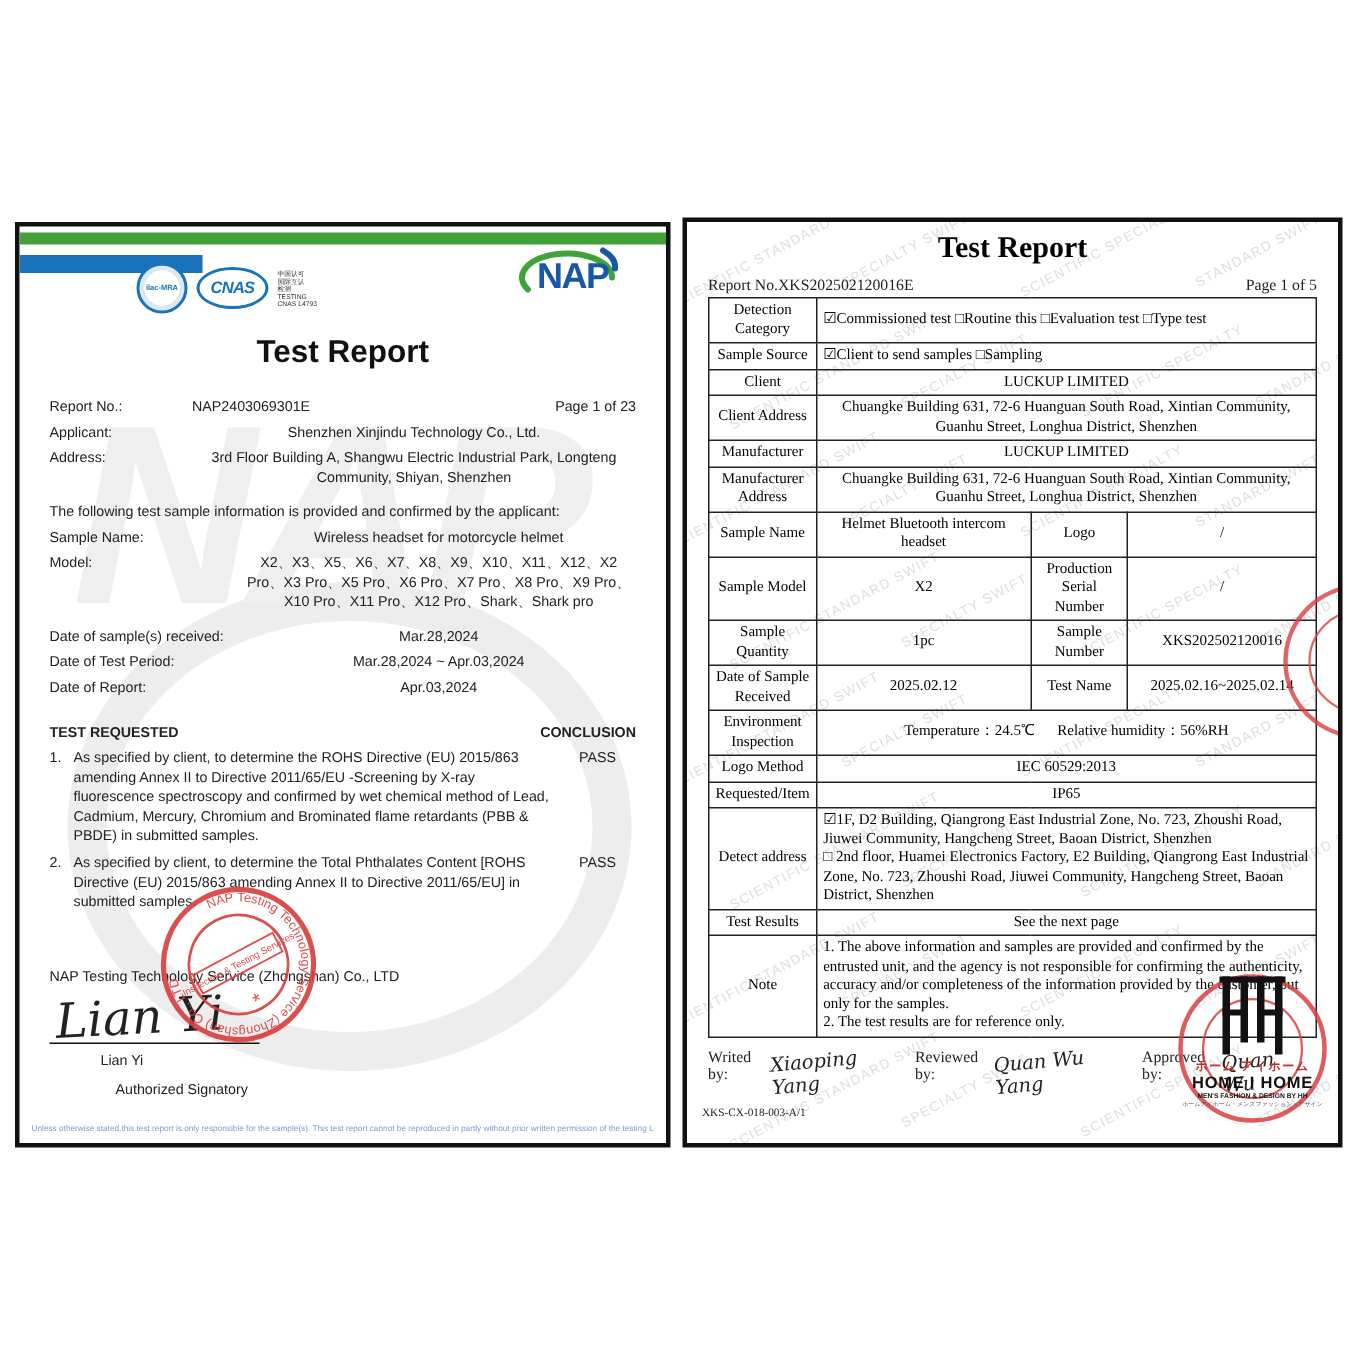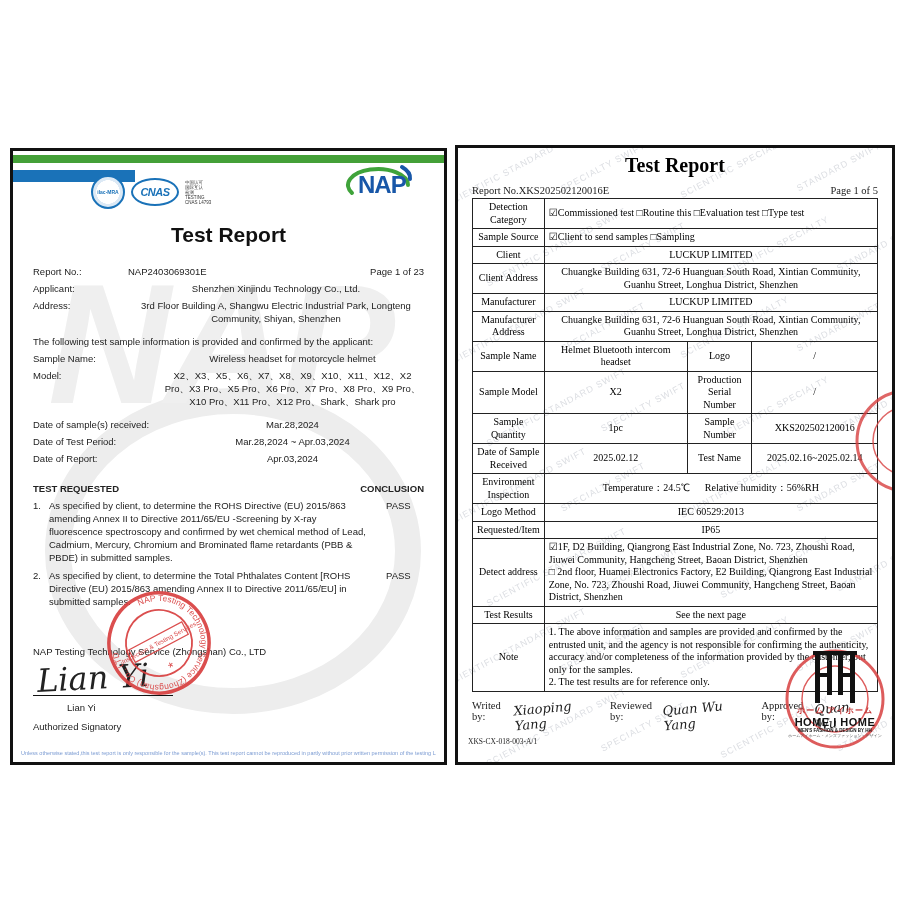--- a/index.html
+++ b/index.html
@@ -37,21 +37,21 @@
   .tr-head{display:flex;font-size:9.5px;font-weight:bold;margin-top:18px;}
   .tr-item{display:flex;font-size:9.5px;margin-top:5px;line-height:13px;}
   .tr-num{width:16px;flex:none;}
   .tr-text{flex:1;padding-right:14px;}
   .tr-pass{width:38px;flex:none;text-align:left;}
   .company-line{font-size:9.5px;margin-top:38px;}
   .script{font-family:"DejaVu Serif",serif;font-style:italic;}
   .dl-sig{font-size:32px;margin-top:2px;margin-left:4px;transform:rotate(-3deg);display:inline-block;}
   .dl-sigline{width:140px;border-bottom:1.5px solid #111;margin-top:-2px;}
   .dl-signame{font-size:9.5px;margin-top:6px;margin-left:34px;}
-  .dl-sigtitle{font-size:9.5px;margin-top:8px;}
+  .dl-sigtitle{font-size:9.5px;margin-top:8px;margin-left:44px;}
   .dl-footer{position:absolute;left:8px;right:8px;bottom:6px;font-size:5.5px;color:#7b9bd2;z-index:1;
              white-space:nowrap;overflow:hidden;}
   .stamp-left{position:absolute;left:92px;top:438px;z-index:3;opacity:.92;}
 
   
   .doc-right{position:absolute;left:455px;top:145px;width:440px;height:620px;
              background:#fff;border:3px solid #111;box-sizing:border-box;overflow:hidden;
              font-family:"Liberation Serif",serif;}
   .dr-watermarks{position:absolute;inset:0;z-index:0;pointer-events:none;overflow:hidden;}
   .wm-span{position:absolute;font-size:9px;color:#b9bdc6;opacity:.5;letter-spacing:1px;

